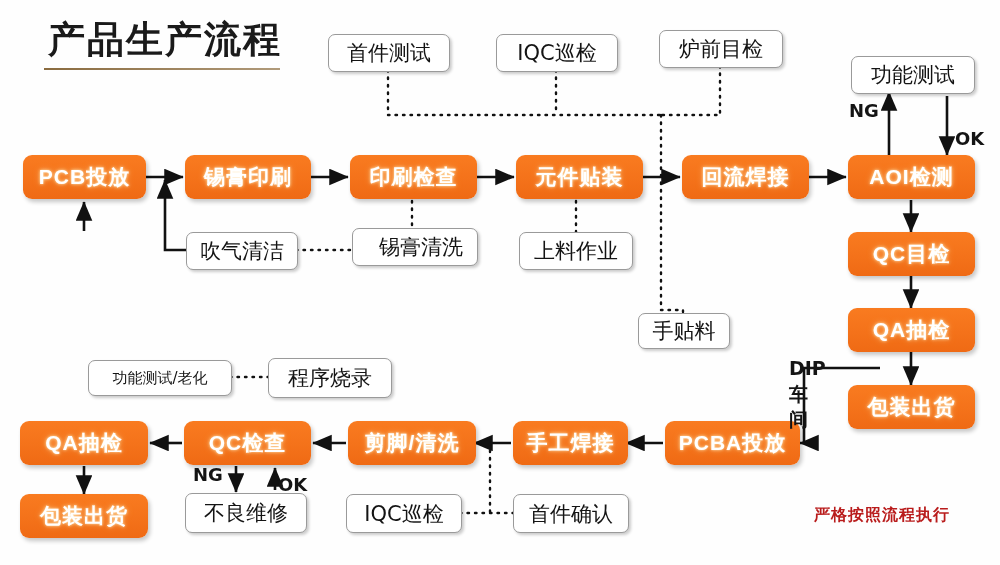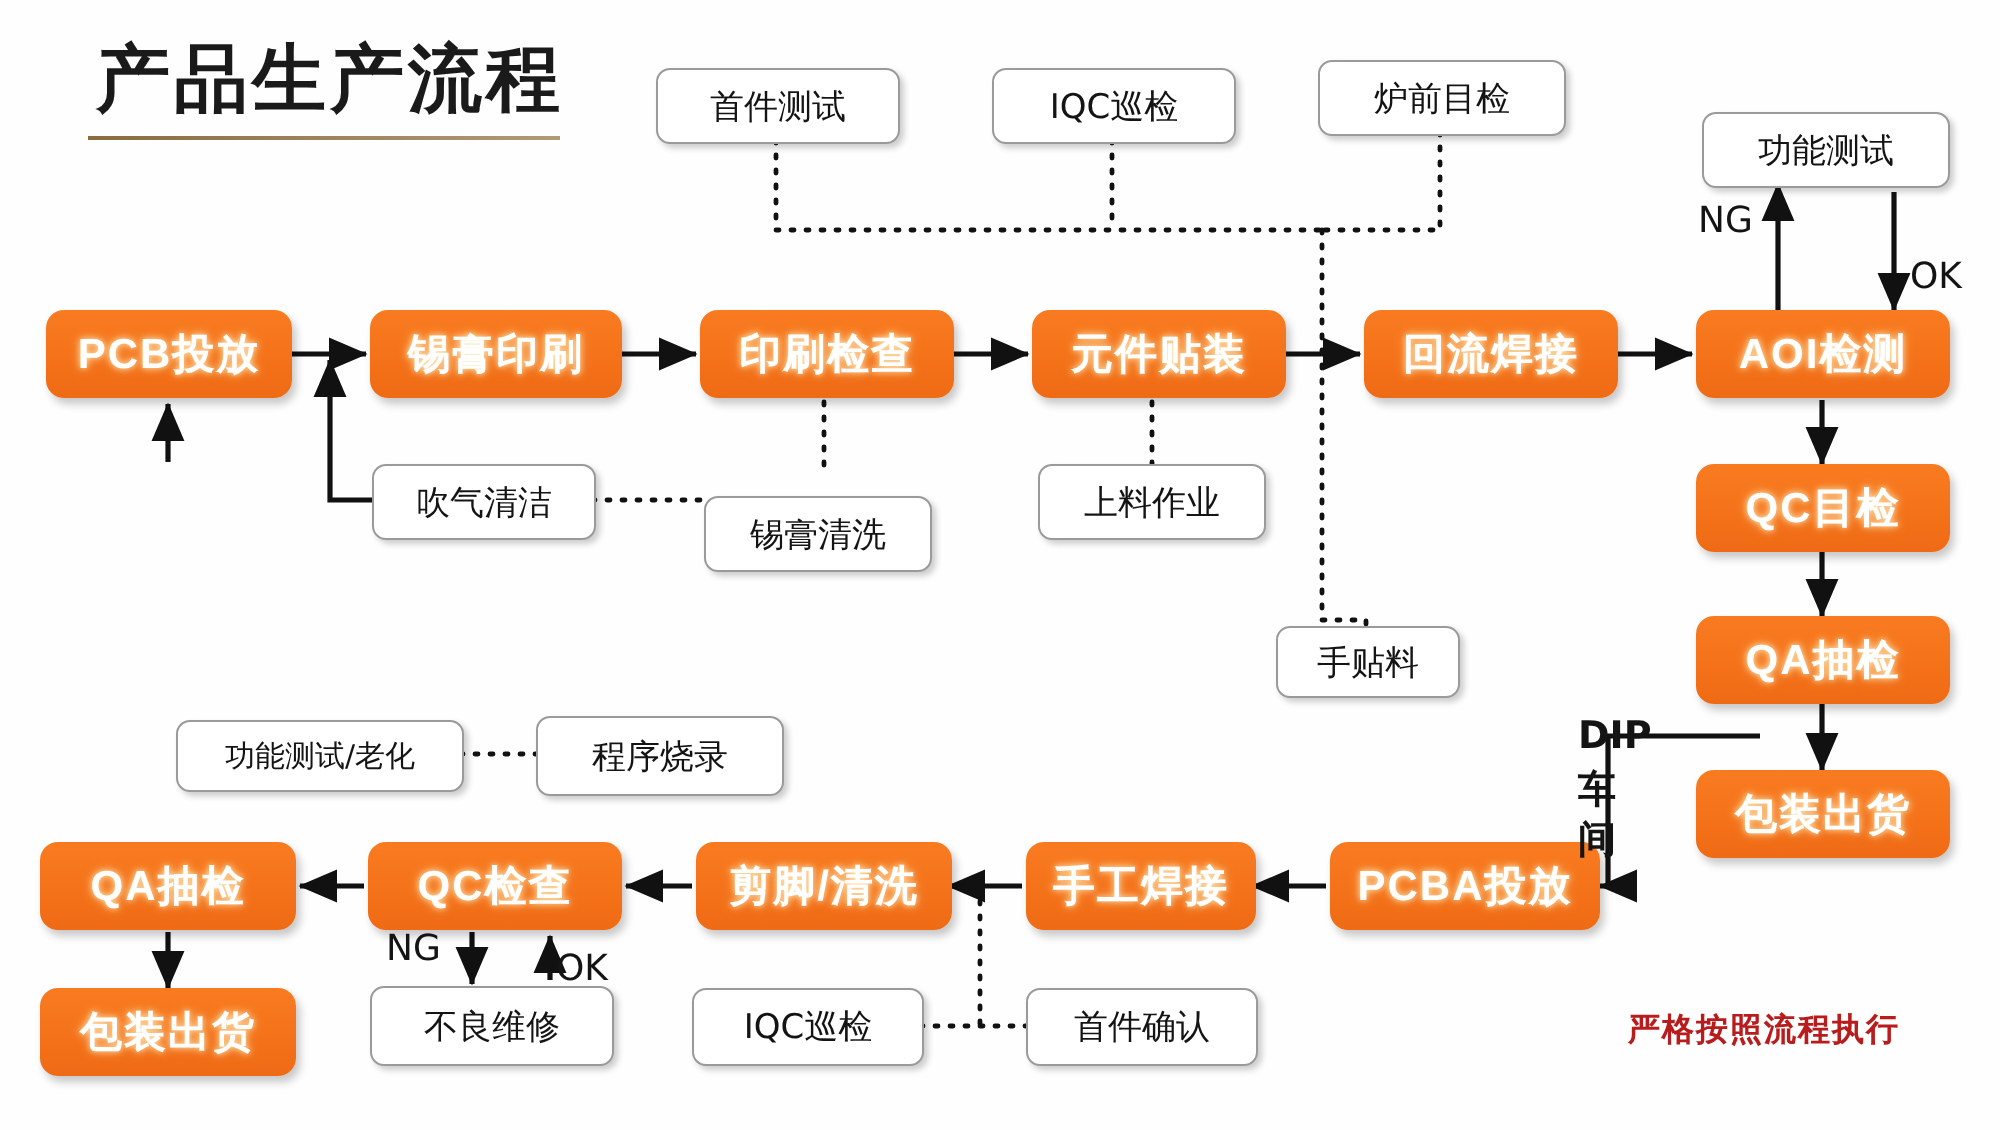--- a/index.html
+++ b/index.html
@@ -41,33 +41,33 @@
 
   
   .wbox{
     position:absolute;
     background:#ffffff;
     border:1.4px solid #9a9a9a;
     border-radius:7px;
     box-shadow:2px 2px 3px rgba(0,0,0,0.20);
     display:flex;align-items:center;justify-content:center;
     color:#141414;
-    font-size:17px;
+    font-size:21px;
     white-space:nowrap;
     font-family:"DejaVu Sans","Liberation Sans",sans-serif;
   }
   .wbox.small{font-size:15px;}
 
   
   .flabel{
     position:absolute;color:#141414;white-space:nowrap;
     font-family:"DejaVu Sans","Liberation Sans",sans-serif;
     font-weight:bold;
   }
-  .flabel.bold{font-weight:normal;text-align:right;}
+  .flabel.bold{font-weight:bold;text-align:right;}
   .footer-note{
     position:absolute;font-weight:bold;font-size:16px;color:#b91c1c;
     letter-spacing:1px;white-space:nowrap;
     font-family:"DejaVu Sans","Liberation Sans",sans-serif;
   }
 </style>
 </head>
 <body>
 
 <div id="canvas">
@@ -184,21 +184,21 @@
   <div class="wbox" style="left:328px;top:34px;width:120px;height:36px;">首件测试</div>
 
   <div class="wbox" style="left:496px;top:34px;width:120px;height:36px;">IQC巡检</div>
 
   <div class="wbox" style="left:659px;top:30px;width:122px;height:36px;">炉前目检</div>
 
   <div class="wbox" style="left:851px;top:56px;width:122px;height:36px;">功能测试</div>
 
   <div class="wbox" style="left:186px;top:232px;width:110px;height:36px;">吹气清洁</div>
 
-  <div class="wbox" style="left:352px;top:248px;width:112px;height:36px;">锡膏清洗</div>
+  <div class="wbox" style="left:352px;top:228px;width:112px;height:36px;padding-left:12px;">锡膏清洗</div>
 
   <div class="wbox" style="left:519px;top:232px;width:112px;height:36px;">上料作业</div>
 
   <div class="wbox" style="left:638px;top:313px;width:90px;height:34px;">手贴料</div>
 
   <div class="wbox small" style="left:88px;top:360px;width:142px;height:34px;">功能测试/老化</div>
 
   <div class="wbox" style="left:268px;top:358px;width:122px;height:38px;">程序烧录</div>
 
   <div class="wbox" style="left:185px;top:493px;width:120px;height:38px;">不良维修</div>

